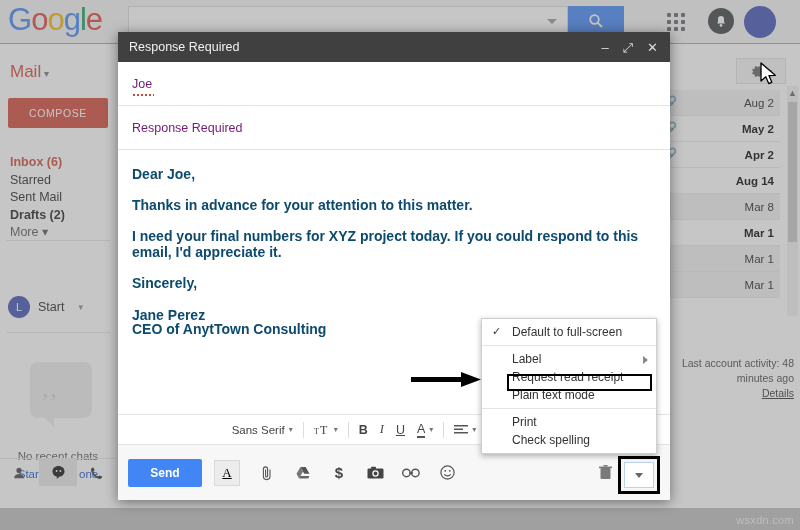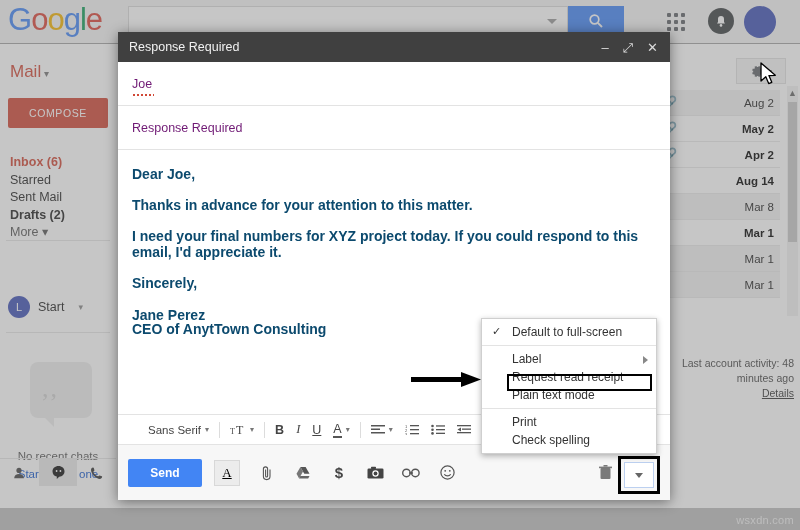--- a/index.html
+++ b/index.html
@@ -142,21 +142,21 @@
   .c-to .spell { position:absolute; left:14px; bottom:9px; width:22px; height:3px;
                  background-image: radial-gradient(circle, #d14836 1px, transparent 1px);
                  background-size:4px 4px; }
   .c-body { padding:16px 14px 0 14px; font-size:14px; color:#0c4a6e; line-height:16px;font-weight:bold; }
   .c-body p { margin-bottom:15px; }
   .c-body .sig { margin-top:17px; line-height:14px; }
 
   .c-formatbar {
     position:absolute; left:0; bottom:56px; width:552px; height:30px;
     border-top:1px solid #e3e3e3; display:flex; align-items:center; gap:0; padding-left:24px;
-    font-size:11.5px; color:#444; background:#fff;
+    font-size:11.5px; color:#444; background:#fff;justify-content:center;
   }
   .fb-item { display:flex; align-items:center; padding:0 6px; height:22px; }
   .fb-sep { width:1px; height:16px; background:#dcdcdc; margin:0 4px; }
   .fb-car { font-size:8px; color:#777; margin-left:4px; }
 
   .c-actionbar {
     position:absolute; left:0; bottom:0; width:552px; height:56px;
     background:#f7f7f7; border-top:1px solid #e3e3e3;
     display:flex; align-items:center; padding:0 10px;
   }

